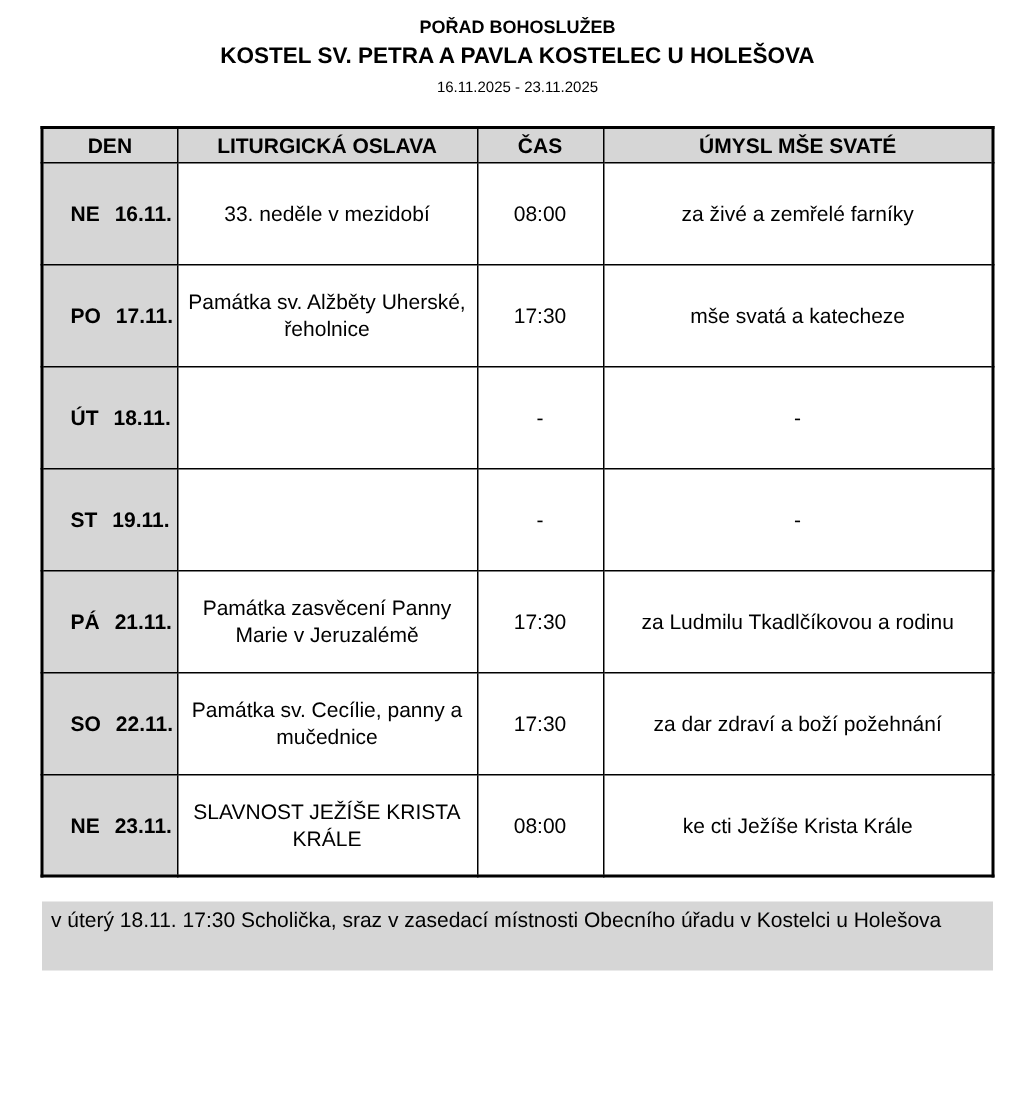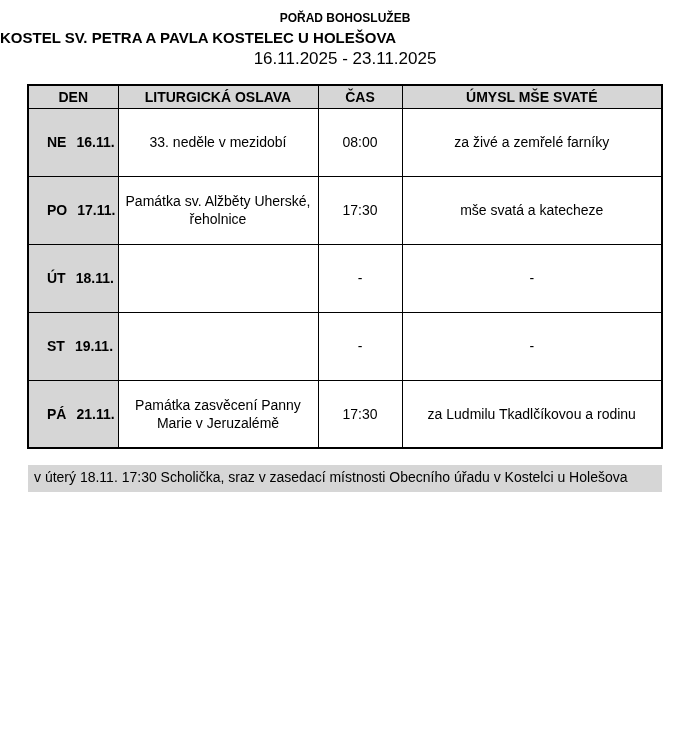--- a/index.html
+++ b/index.html
@@ -13,28 +13,28 @@
   }
   .page { padding-top: 8px; }
 
   .title {
     text-align: center;
     font-weight: bold;
     font-size: 12px;
     line-height: 20px;
   }
   .subtitle {
-    text-align: left;
+    text-align: center;
     font-weight: bold;
     font-size: 15px;
     line-height: 20px;
   }
   .daterange {
     text-align: center;
-    font-size: 17px;
+    font-size: 10px;
     line-height: 18px;
     margin-top: 2px;
   }
 
   table.schedule {
     border-collapse: collapse;
     table-layout: fixed;
     width: 634px;
     margin: 16px auto 0 auto;
     border: 2px solid #000000;
@@ -71,21 +71,21 @@
     white-space: nowrap;
   }
   td.day-cell .day-abbr { margin-right: 10px; }
 
   .footer-note {
     width: 634px;
     margin: 16px auto 0 auto;
     background: var(--note_bg, #d6d6d6);
     font-size: 14px;
     line-height: 1.4;
-    padding: 3px 6px 4px 6px;
+    padding: 3px 6px 23px 6px;
   }
 </style>
 </head>
 <body>
 
 <div class="page">
 
   <div class="title">POŘAD BOHOSLUŽEB</div>
   <div class="subtitle">KOSTEL SV. PETRA A PAVLA KOSTELEC U HOLEŠOVA</div>
   <div class="daterange">16.11.2025 - 23.11.2025</div>
@@ -129,18 +129,30 @@
         <td></td>
         <td>-</td>
         <td>-</td>
       </tr>
       <tr>
         <td class="day-cell"><span class="day-abbr">PÁ</span><span>21.11.</span></td>
         <td>Památka zasvěcení Panny Marie v Jeruzalémě</td>
         <td>17:30</td>
         <td>za Ludmilu Tkadlčíkovou a rodinu</td>
       </tr>
+      <tr>
+        <td class="day-cell"><span class="day-abbr">SO</span><span>22.11.</span></td>
+        <td>Památka sv. Cecílie, panny a mučednice</td>
+        <td>17:30</td>
+        <td>za dar zdraví a boží požehnání</td>
+      </tr>
+      <tr>
+        <td class="day-cell"><span class="day-abbr">NE</span><span>23.11.</span></td>
+        <td>SLAVNOST JEŽÍŠE KRISTA KRÁLE</td>
+        <td>08:00</td>
+        <td>ke cti Ježíše Krista Krále</td>
+      </tr>
     </tbody>
   </table>
 
   <div class="footer-note">v úterý 18.11. 17:30 Scholička, sraz v zasedací místnosti Obecního úřadu v Kostelci u Holešova</div>
 
 </div>
 
 </body></html>

